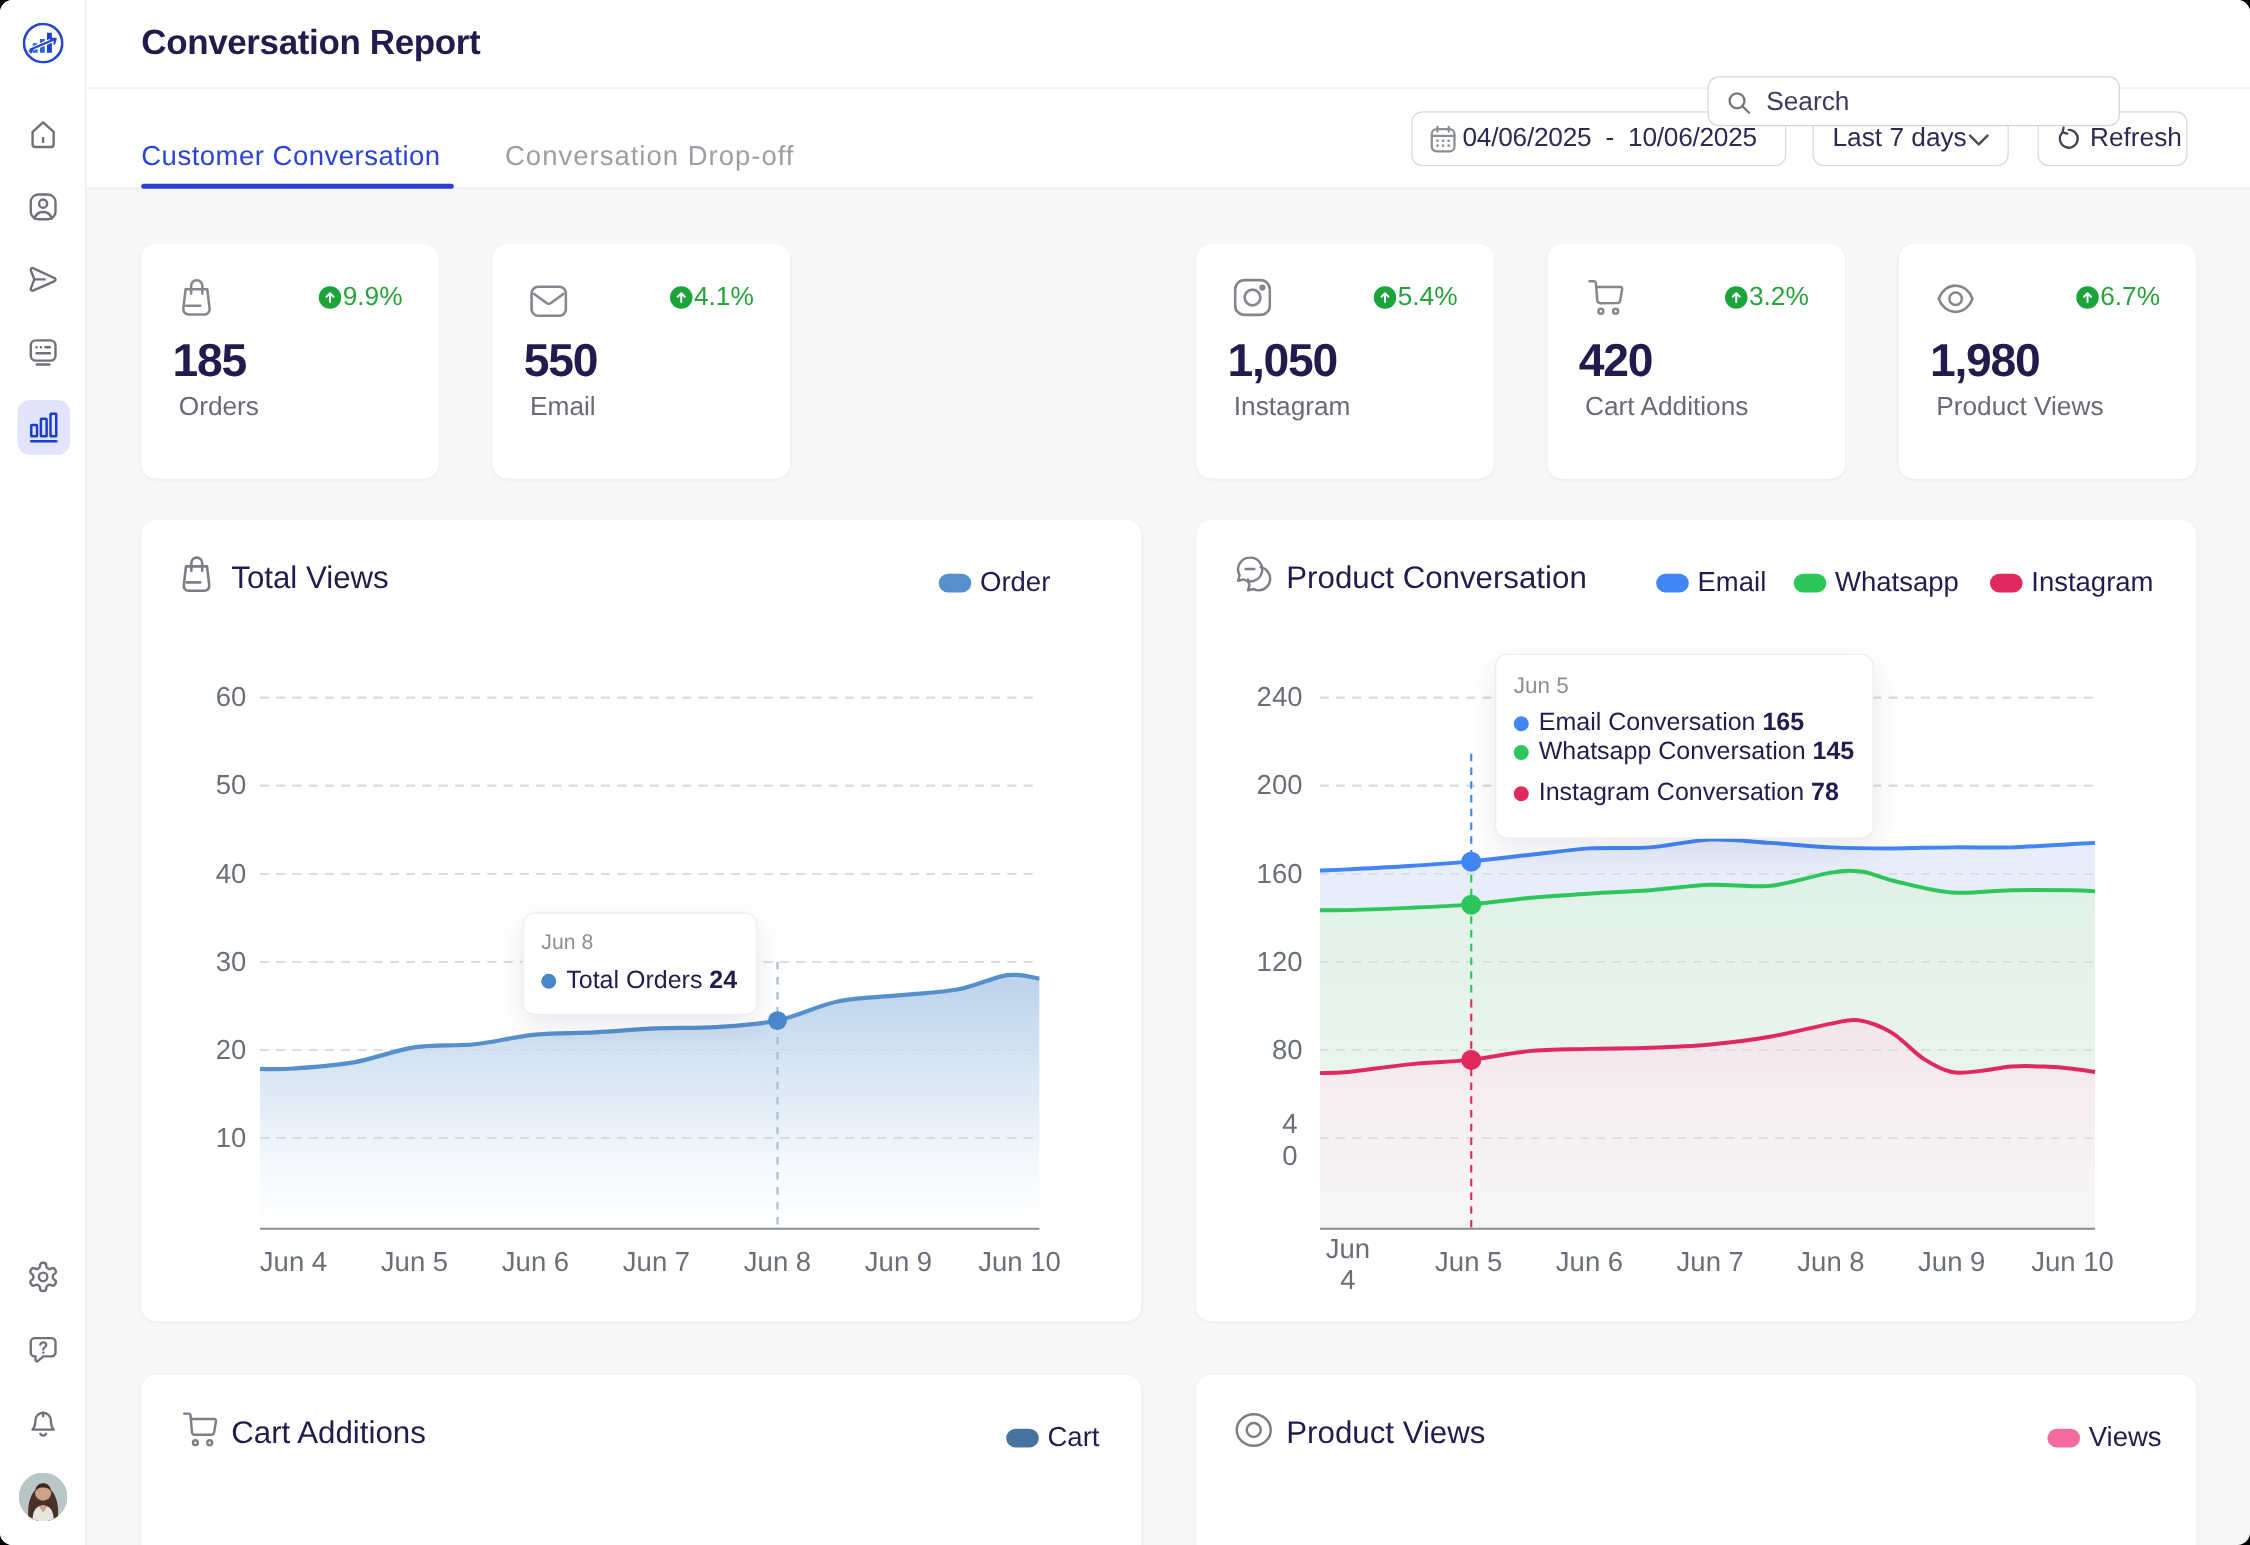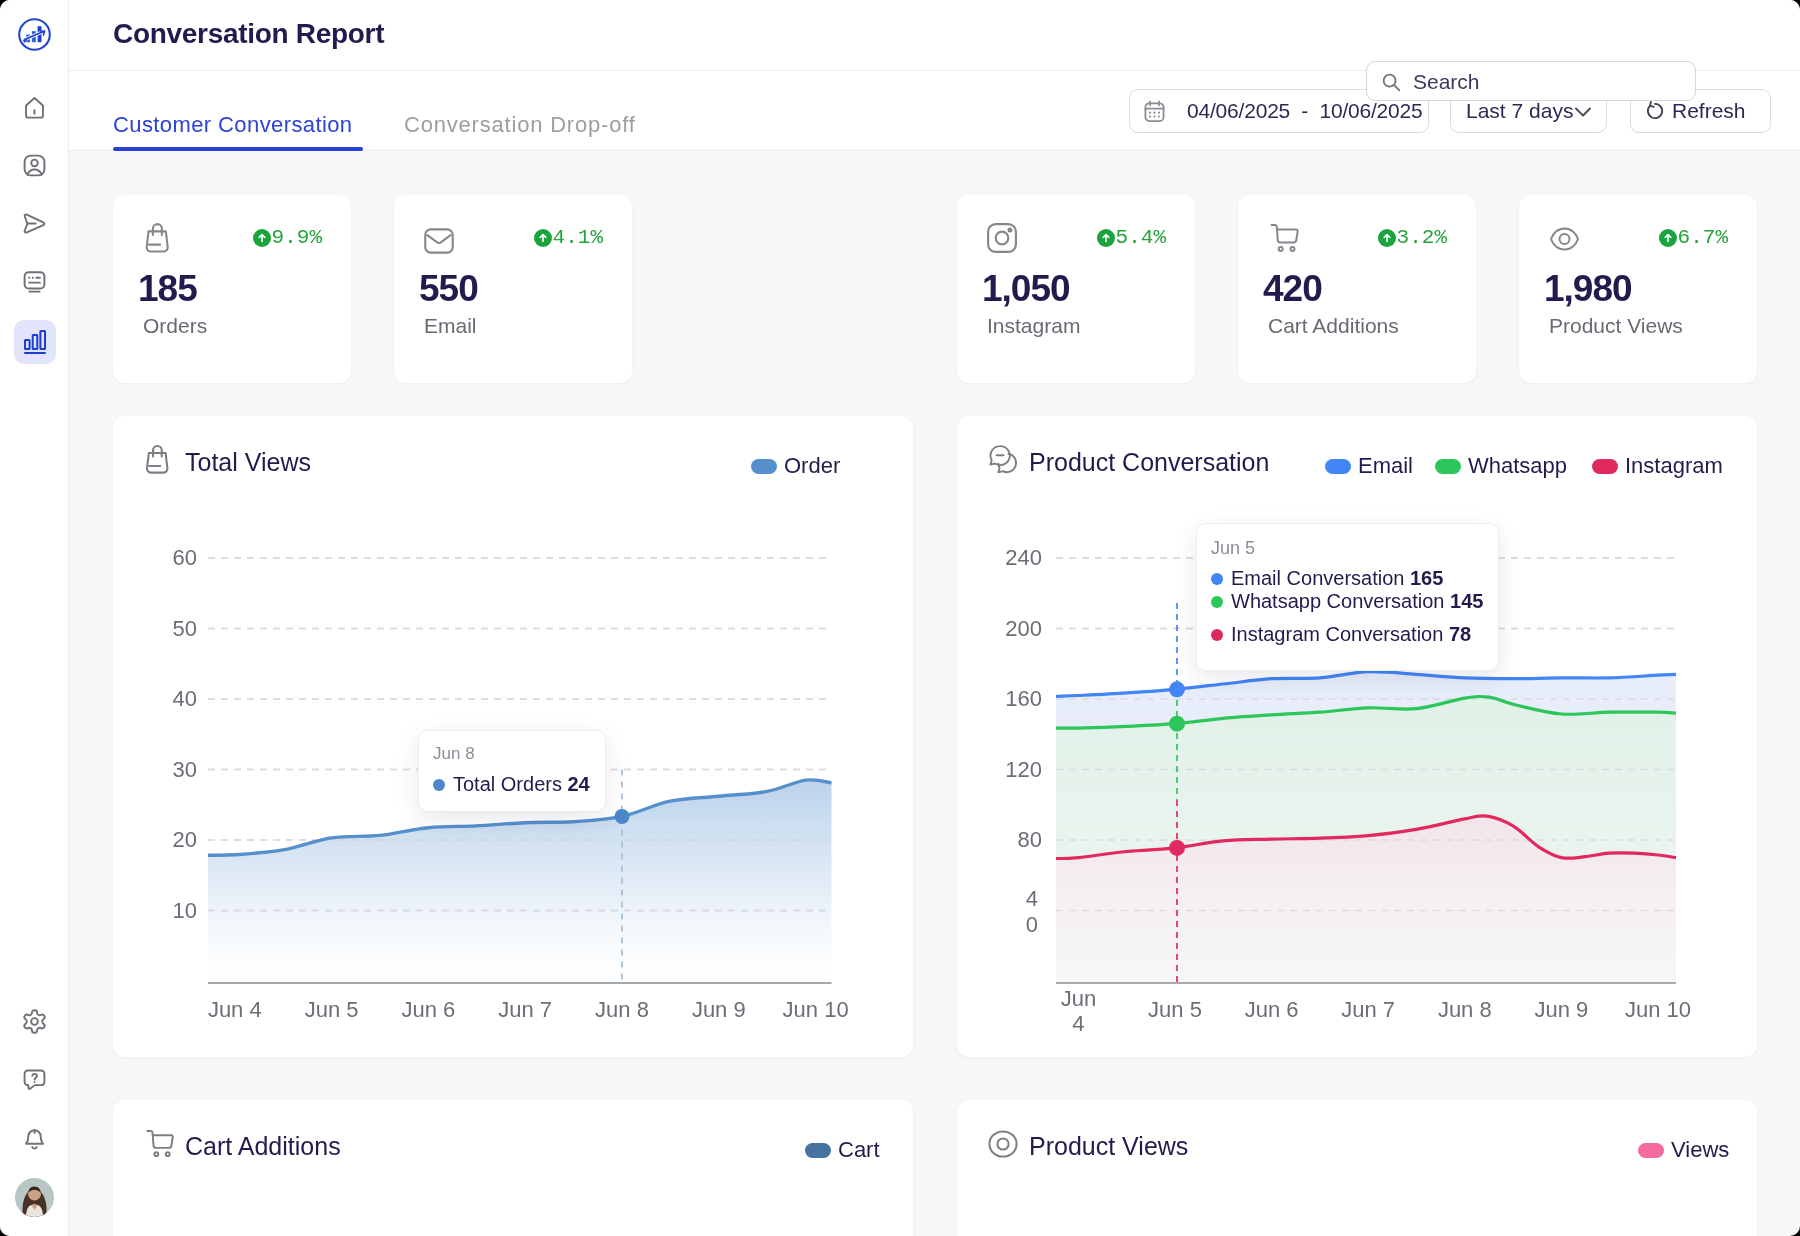--- a/index.html
+++ b/index.html
@@ -18,21 +18,21 @@
 .search span { position:absolute; left:46px; top:8px; font-size:21px; color:#3b3a5e; }
 
 .tabrow { position:absolute; left:69px; top:71px; width:1731px; height:80px; background:#fff; border-bottom:1px solid #ebebee; z-index:3; }
 .tab1 { position:absolute; left:44px; top:41px; font-size:22px; color:#2c43d6; letter-spacing:0.4px; }
 .tab2 { position:absolute; left:335px; top:41px; font-size:22px; color:#9b9ea3; letter-spacing:0.8px; }
 .tabline { position:absolute; left:44px; bottom:-1px; width:250px; height:4px; background:#2a3fd3; border-radius:2px; }
 .ctrl { position:absolute; top:18px; height:44px; border:1.5px solid #d9dade; border-radius:9px; background:#fff; color:#2c2a52; font-size:21px; }
 
 .scard { position:absolute; top:195px; width:238px; height:188px; background:#fff; border-radius:12px; box-shadow:0 1px 3px rgba(30,30,60,0.05); }
 .scard .ic { position:absolute; left:30px; top:27px; width:30px; height:32px; color:#85878d; }
-.badge { position:absolute; top:31px; right:29px; display:flex; align-items:center; font-size:21px; color:#27a33b;font-family:Liberation Mono, monospace; }
+.badge { position:absolute; top:31px; right:29px; display:flex; align-items:center; font-size:21px; color:#27a33b; }
 .bcirc { width:18px; height:18px; border-radius:50%; background:#1ba33c; margin-right:1px; position:relative; }
 .bcirc svg { position:absolute; left:3px; top:3px; }
 .num { position:absolute; left:25px; top:73px; font-size:37px; font-weight:bold; color:#221b4e; letter-spacing:-1px; }
 .lbl { position:absolute; left:30px; top:119px; font-size:21px; color:#686b73; }
 
 .chart { position:absolute; top:416px; width:800px; height:641px; background:#fff; border-radius:12px; box-shadow:0 1px 3px rgba(30,30,60,0.05); }
 .bcard { position:absolute; top:1100px; width:800px; height:200px; background:#fff; border-radius:12px 12px 0 0; box-shadow:0 1px 3px rgba(30,30,60,0.05); }
 .ch-ic { position:absolute; left:31px; top:28px; color:#7b7e84; }
 .ch-title { position:absolute; left:72px; top:32px; font-size:25px; color:#221b4e; }
 .legend { position:absolute; top:37px; display:flex; align-items:center; font-size:22px; color:#221b4e; }
@@ -129,29 +129,29 @@
   <div class="tabrow" id="tabrow">
     <div class="tab1">Customer Conversation</div>
     <div class="tab2">Conversation Drop-off</div>
     <div class="tabline"></div>
     <div class="ctrl" style="left:1060px;width:300px;">
       <svg style="position:absolute;left:14px;top:10px" width="21" height="23" viewBox="0 0 22 24" fill="none" stroke="#8b8e95" stroke-width="1.9" stroke-linecap="round">
           <rect x="1.5" y="3.5" width="19" height="18.5" rx="4"></rect>
           <path d="M6.3 1.5v4M15.7 1.5v4M1.5 9h19"></path>
           <path d="M6.2 13.2h0.1M10.9 13.2h0.1M15.6 13.2h0.1M6.2 17.2h0.1M10.9 17.2h0.1M15.6 17.2h0.1" stroke-width="2.2"></path>
         </svg>
-      <span style="position:absolute;left:40px;top:9px;letter-spacing:-0.2px;margin-left:17px;">04/06/2025&nbsp; -&nbsp; 10/06/2025</span>
+      <span style="position:absolute;left:40px;top:9px;letter-spacing:-0.2px;">04/06/2025&nbsp; -&nbsp; 10/06/2025</span>
     </div>
     <div class="ctrl" style="left:1381px;width:157px;">
       <span style="position:absolute;left:15px;top:9px;">Last 7 days</span>
       <svg style="position:absolute;right:14px;top:16px" width="18" height="12" viewBox="0 0 18 12" fill="none" stroke="#4b4e57" stroke-width="2" stroke-linecap="round" stroke-linejoin="round">
           <path d="M2 2.5l7 7 7-7"></path>
         </svg>
     </div>
-    <div class="ctrl" style="left:1561px;width:141px;">
+    <div class="ctrl" style="left:1561px;width:120px;">
       <svg style="position:absolute;left:13px;top:10px" width="22" height="22" viewBox="0 0 24 24" fill="none" stroke="#3f4250" stroke-width="2" stroke-linecap="round" stroke-linejoin="round">
           <path d="M12 4.2a7.8 7.8 0 1 1-5.5 2.3"></path>
           <path d="M7.5 2.2l-1 4.3 4.3 1"></path>
         </svg>
       <span style="position:absolute;left:41px;top:9px;">Refresh</span>
     </div>
   </div>
 
   <div class="scard" style="left:113px;">
     <svg class="ic" viewBox="1.8 0.3 26 31.4" fill="none" stroke="currentColor" stroke-width="2" stroke-linecap="round" stroke-linejoin="round">

